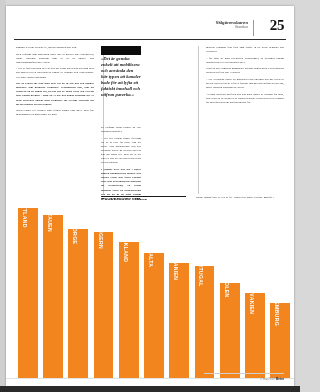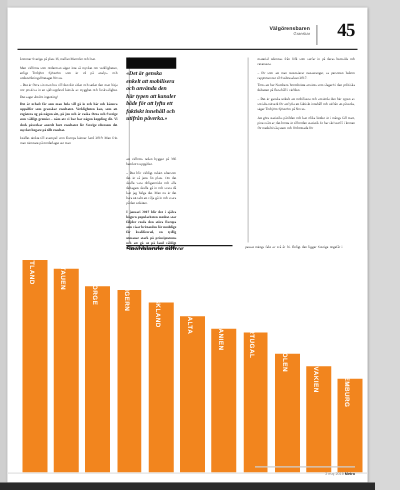--- a/index.html
+++ b/index.html
@@ -164,21 +164,21 @@
 <div class="page-edge"></div>
 
 <div class="page">
 
   <div class="masthead">
     <div class="mh-label">
       <span class="mh-kicker">Välgörensbaren</span>
       <span class="mh-sub">Granskar</span>
     </div>
     <div class="mh-divider"></div>
-    <div class="mh-folio">45</div>
+    <div class="mh-folio">25</div>
     <div class="mh-rule"></div>
   </div>
 
   <div class="cols">
     <div class="vrule v1"></div>
     <div class="vrule v2"></div>
 
     <div class="col c1">
       <p class="para">kommer Sverige på plats 16, mellan Marocko och Iran.</p>
       <p class="para">Men välforna som onderman säger inte så mycket om verkligheten, enligt Torbjörn Sjöström som är vd på analys- och undersökningsföretaget Novus.</p>

